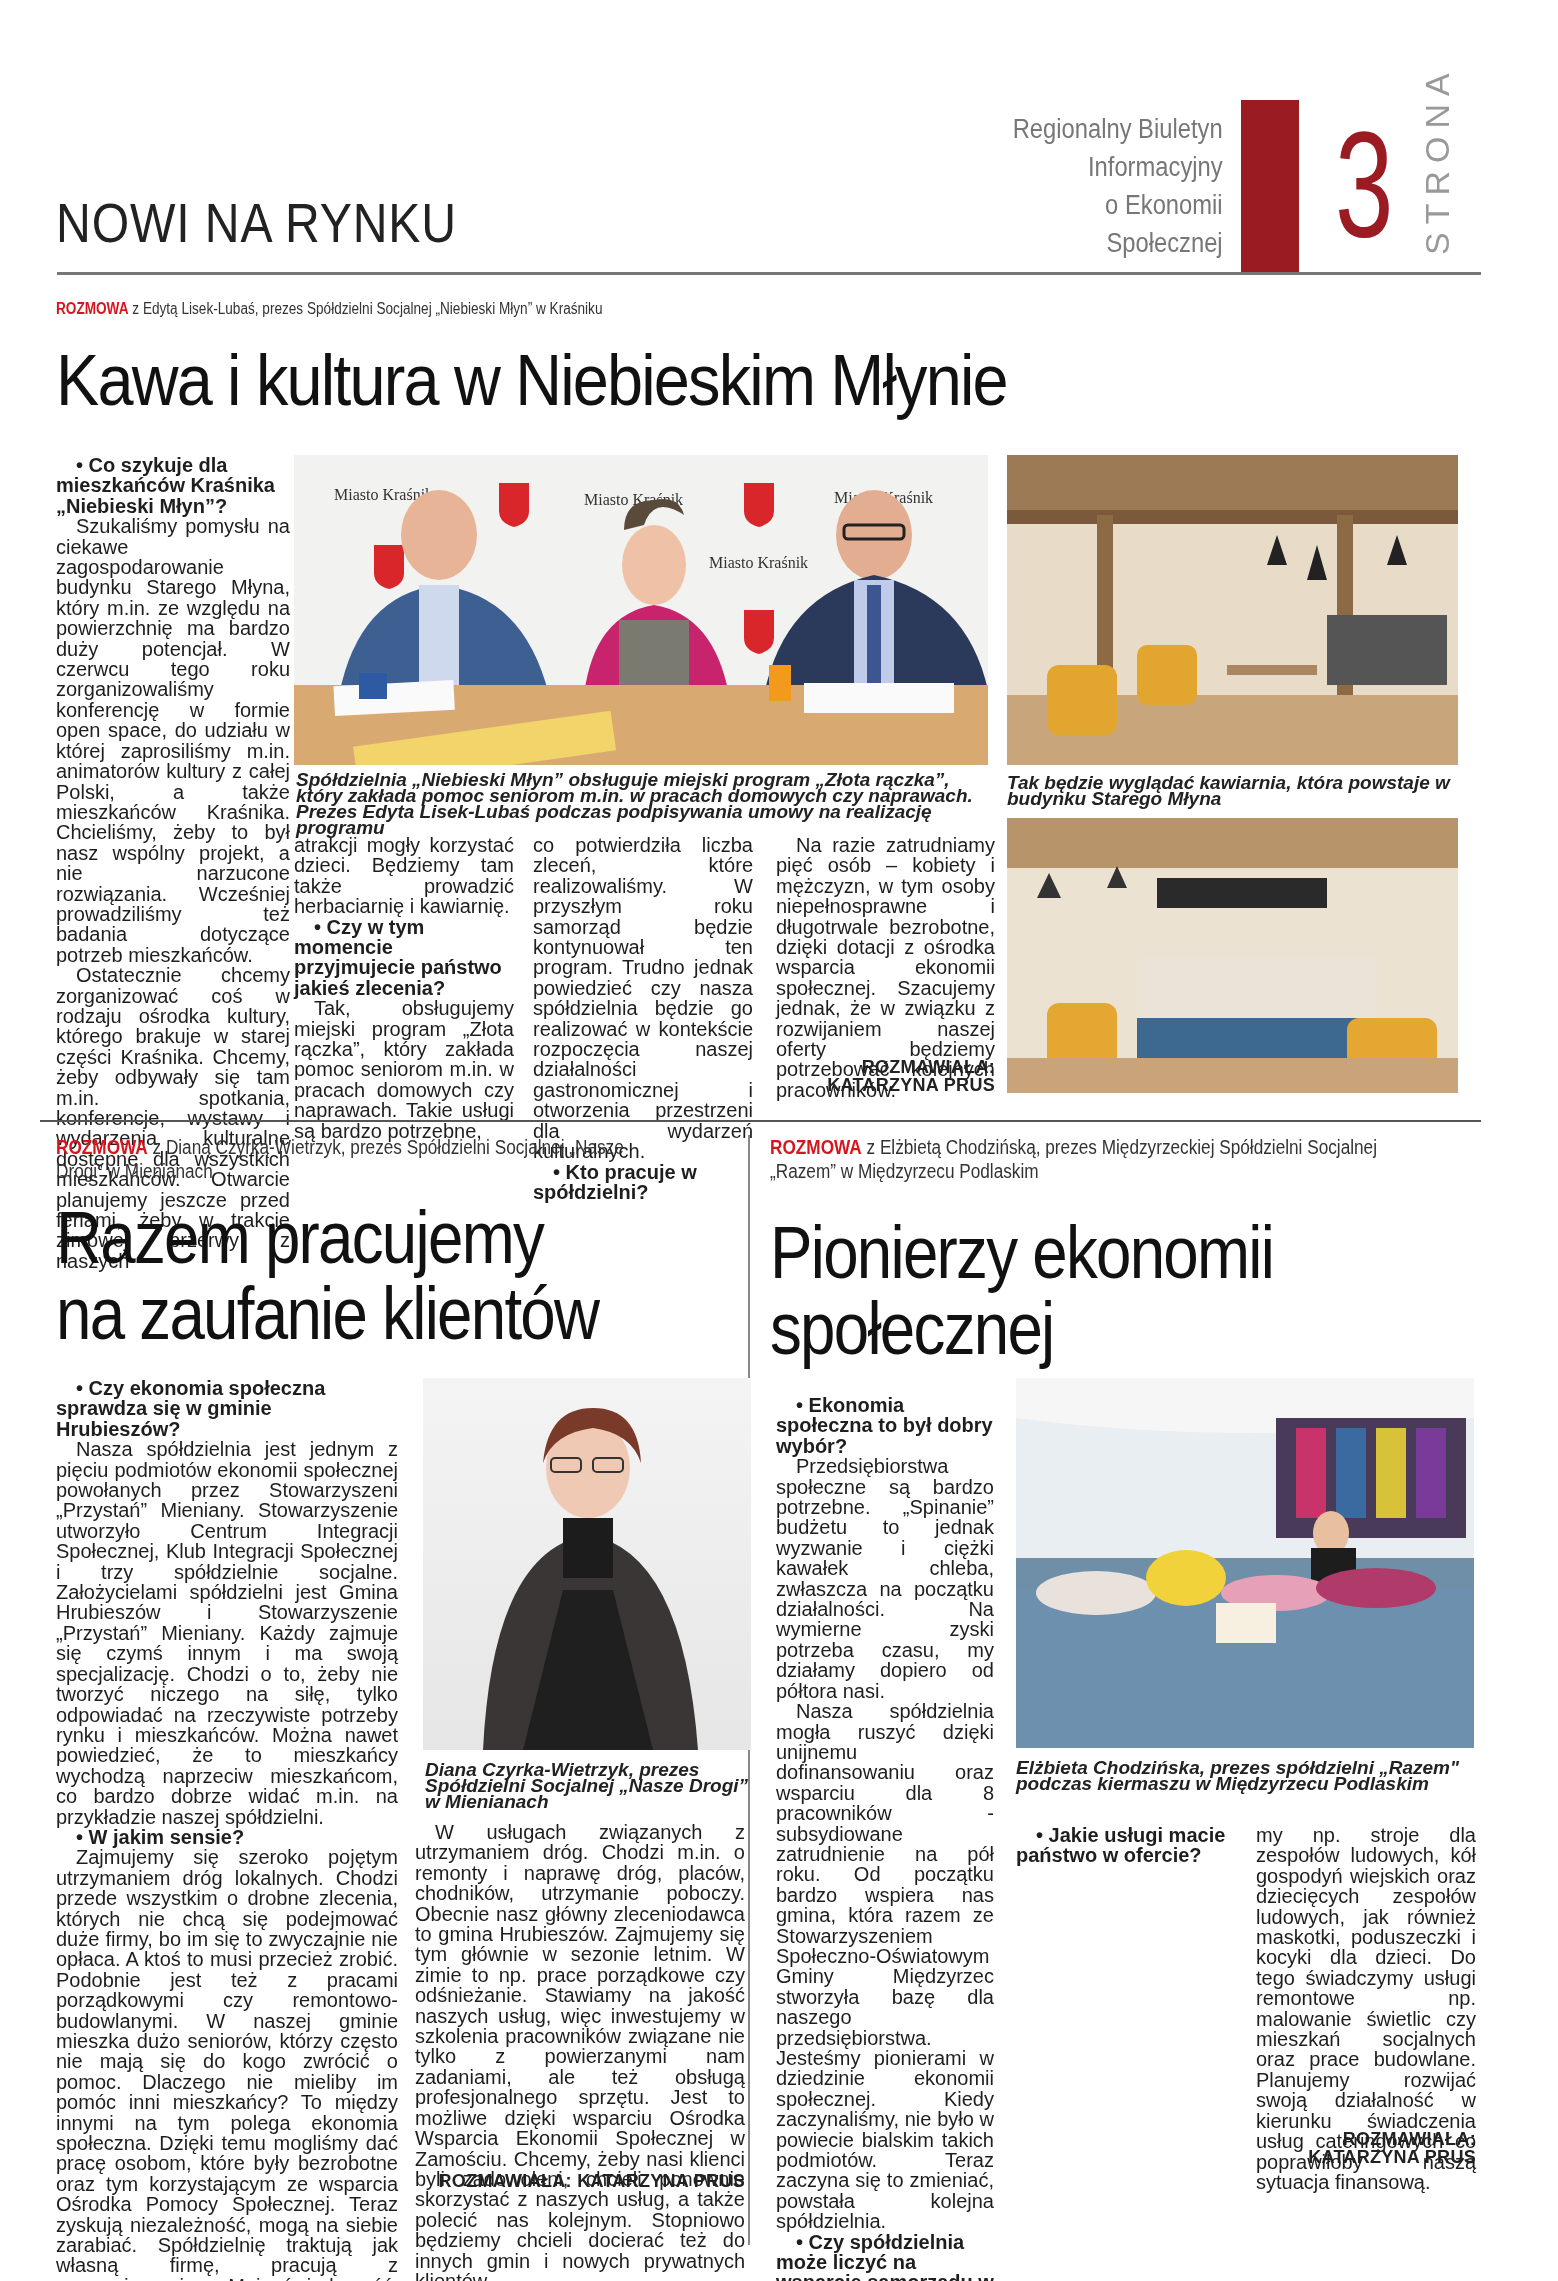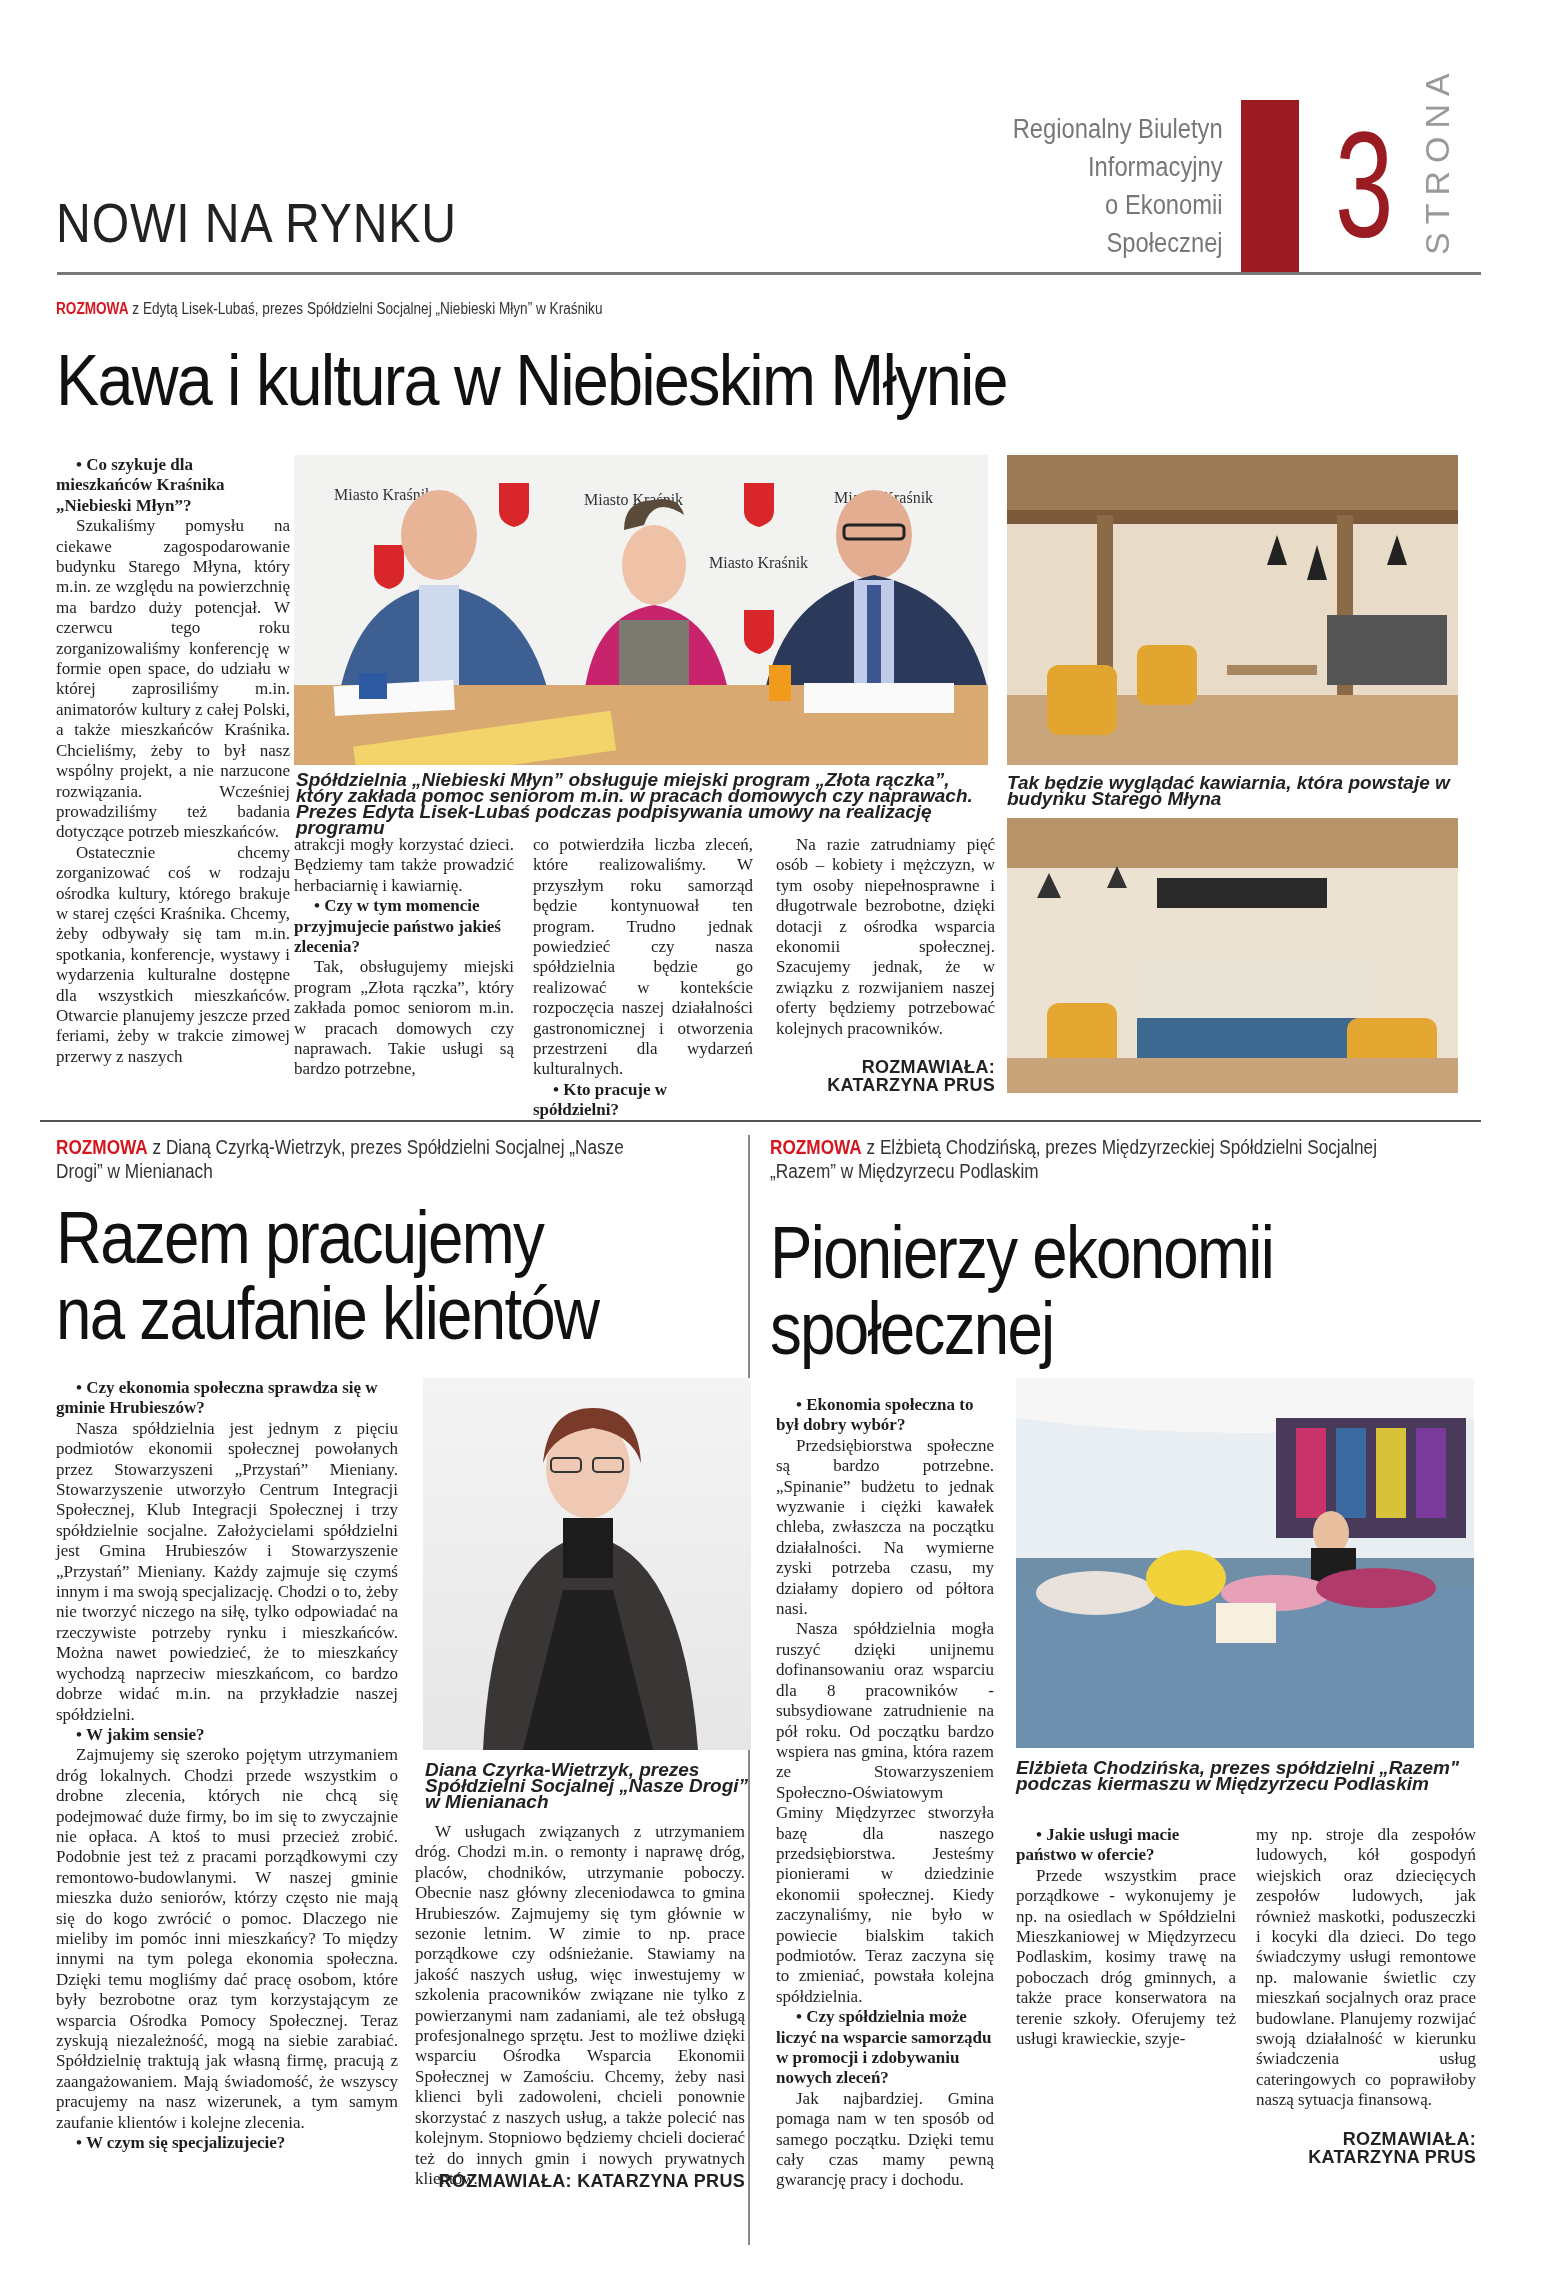--- a/index.html
+++ b/index.html
@@ -9,21 +9,21 @@
   .masthead { right: 335px; top: 110px; text-align: right; font-family: "Liberation Sans", sans-serif; font-size: 27px; line-height: 38px; color: #777; transform: scaleX(0.88); transform-origin: right; }
   .red-bar { left: 1241px; top: 100px; width: 58px; height: 172px; background: #9a1b22; }
   .page-num { left: 1335px; top: 100px; font-family: "Liberation Sans", sans-serif; font-weight: 300; font-size: 150px; line-height: 170px; color: #9a1b22; transform: scaleX(0.7); transform-origin: left; }
   .strona { left: 1418px; top: 255px; transform: rotate(-90deg); transform-origin: left top; font-family: "Liberation Sans", sans-serif; font-size: 34px; letter-spacing: 8px; color: #999; }
   .hrule { left: 57px; top: 272px; width: 1424px; height: 3px; background: #777; }
   .rule2 { left: 40px; top: 1120px; width: 1441px; height: 2px; background: #555; }
   .vrule { left: 748px; top: 1135px; width: 2px; height: 1110px; background: #888; }
   .kicker { font-family: "Liberation Sans", sans-serif; font-size: 17px; color: #333; }
   .kicker .red { color: #d6161f; font-weight: bold; }
   .headline { font-family: "Liberation Sans", sans-serif; color: #111; letter-spacing: -2px; transform-origin: left; }
-  .col { font-family: Liberation Serif, serif; font-size: 17px; line-height: 20.4px; text-align: justify; color: #1e1e1e; hyphens: manual; }
+  .col { font-family: Liberation Sans, sans-serif; font-size: 20px; line-height: 20.4px; text-align: justify; color: #1e1e1e; hyphens: manual; }
   .col p { text-indent: 20px; }
   .col .q { font-weight: bold; text-indent: 20px; text-align: left; }
   .caption { font-family: "Liberation Sans", sans-serif; font-style: italic; font-weight: bold; font-size: 19px; line-height: 16px; color: #222; }
   .byline { font-family: "Liberation Sans", sans-serif; font-weight: bold; font-size: 18px; line-height: 18px; text-align: right; color: #222; letter-spacing: 0.3px; }
   .photo { overflow: hidden; }
 </style>
 </head>
 <body>
 
 <div class="abs section-title">NOWI NA RYNKU</div>
@@ -202,21 +202,20 @@
     <ellipse cx="170" cy="200" rx="40" ry="28" fill="#f2d23a"></ellipse>
     <ellipse cx="260" cy="215" rx="55" ry="18" fill="#e6a0b8"></ellipse>
     <ellipse cx="360" cy="210" rx="60" ry="20" fill="#b03a6a"></ellipse>
     <rect x="200" y="225" width="60" height="40" fill="#f7efe0"></rect>
   </svg>
 </div>
 <div class="abs caption" style="left:1016px; top:1760px; width:460px;">Elżbieta Chodzińska, prezes spółdzielni „Razem" podczas kiermaszu w Międzyrzecu Podlaskim</div>
 
 <div class="abs col" style="left:1016px; top:1825px; width:220px;">
   <div class="q">• Jakie usługi macie państwo w ofercie?</div>
-  <p>Przede wszystkim prace porządkowe - wykonujemy je np. na osiedlach w Spółdzielni Mieszkaniowej w Międzyrzecu Podlaskim, kosimy trawę na poboczach dróg gminnych, a także prace konserwatora na terenie szkoły. Oferujemy też usługi krawieckie, szyje-</p>
 </div>
 <div class="abs col" style="left:1256px; top:1825px; width:220px;">
   <div style="text-indent:0">my np. stroje dla zespołów ludowych, kół gospodyń wiejskich oraz dziecięcych zespołów ludowych, jak również maskotki, poduszeczki i kocyki dla dzieci. Do tego świadczymy usługi remontowe np. malowanie świetlic czy mieszkań socjalnych oraz prace budowlane. Planujemy rozwijać swoją działalność w kierunku świadczenia usług cateringowych co poprawiłoby naszą sytuacja finansową.</div>
 </div>
 <div class="abs byline" style="left:1256px; top:2130px; width:220px;">
   <div>ROZMAWIAŁA:</div>
   <div>KATARZYNA PRUS</div>
 </div>
 
 </body></html>

